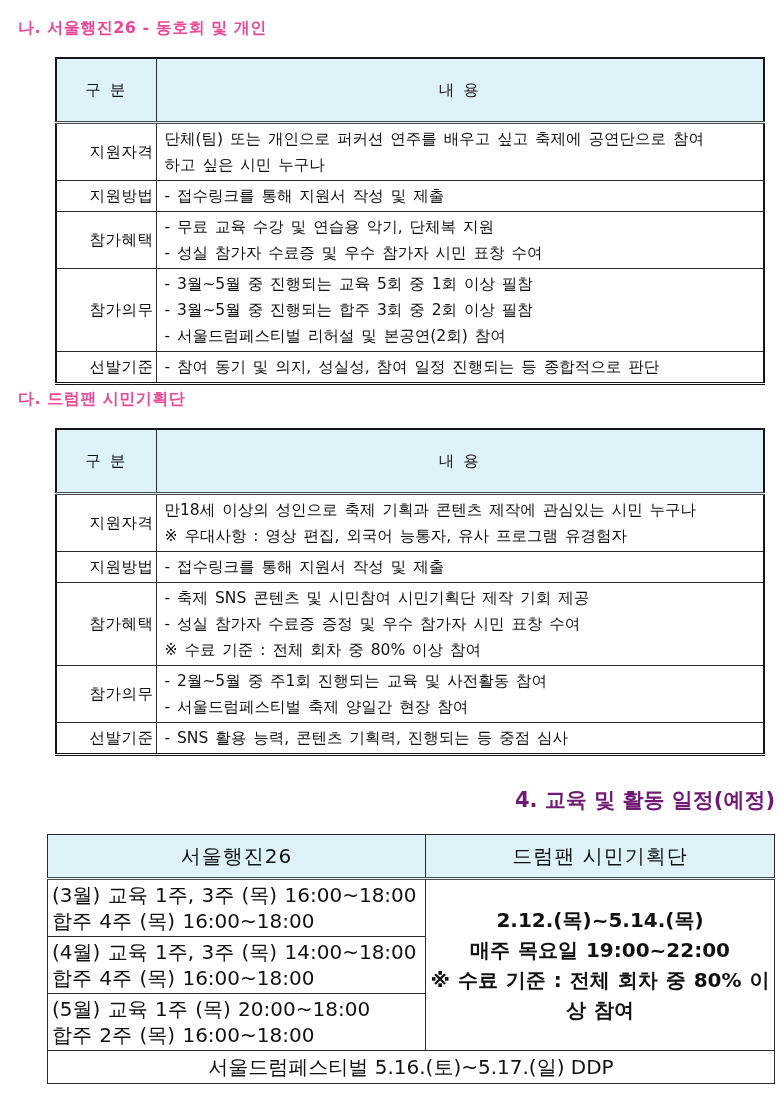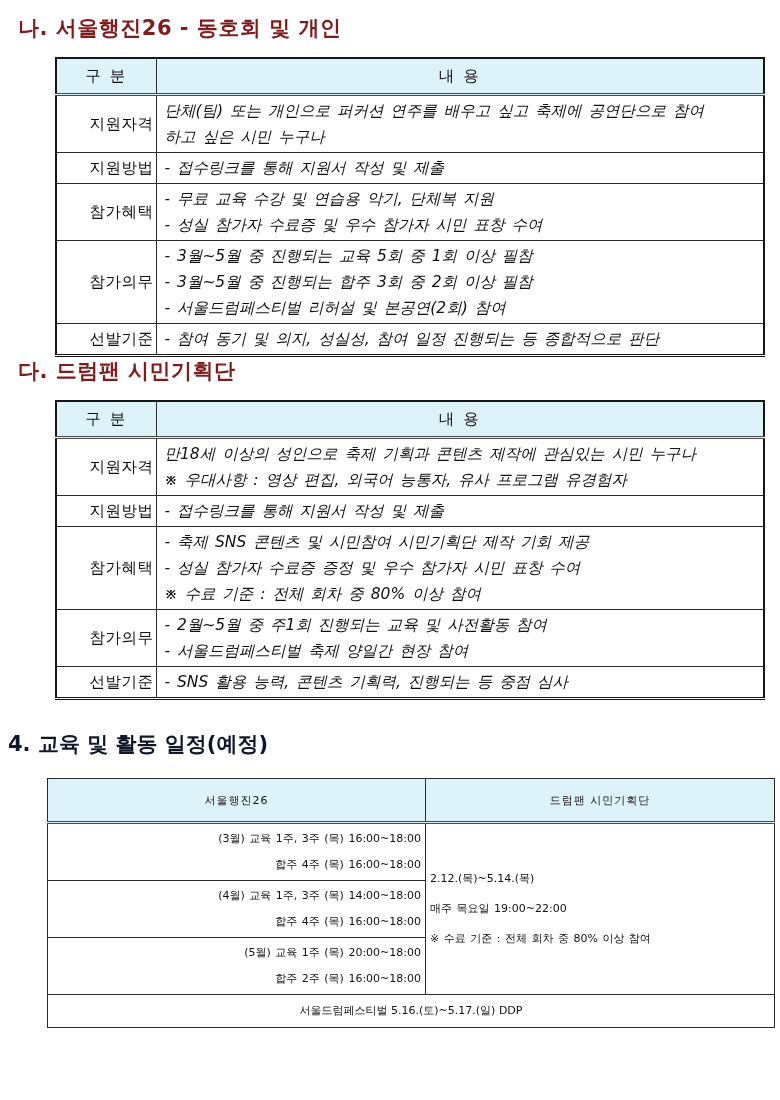--- a/index.html
+++ b/index.html
@@ -5,33 +5,34 @@
   html,body{margin:0;padding:0;background:#ffffff;}
   body{
     width:780px;height:1100px;
     font-family:"DejaVu Sans","Liberation Sans",sans-serif;
     color:#111;
     overflow:hidden;
   }
   .page{padding:14px 5px 0 8px;}
 
   .blue-heading{
-    color:#7f1d1d;
-    font-size:21px;
+    color:#ec4899;
+    font-size:16px;
     font-weight:bold;
     letter-spacing:0.5px;
     margin:0 0 0 10px;
     line-height:28px;
   }
   .black-heading{
-    color:#0f172a;
+    color:#701a75;
     font-size:21px;
     font-weight:bold;
     margin:30px 0 16px 0;
     line-height:28px;
+    text-align:right;
   }
   .sub-heading{
     color:#111;
     font-size:17px;
     font-weight:bold;
     margin:16px 0 0 22px;
     line-height:24px;
   }
 
   table{border-collapse:collapse;table-layout:fixed;}
@@ -47,68 +48,70 @@
   }
   .cat-table th,.cat-table td{
     border:1px solid #2b2b2b;
     font-size:15.5px;
     font-weight:normal;
   }
   .cat-table thead th{
     background:#def2fa;
     text-align:center;
     height:30px;
-    padding:2px;
+    padding:16px;
     border-bottom:3px double #4a4a4a;
     letter-spacing:2px;
   }
   .cat-table .lbl{
     width:100px;
     text-align:right;
     vertical-align:middle;
     padding:2px;
     letter-spacing:0.5px;
   }
   .cat-table .cnt{
     padding:2px 8px;
     vertical-align:middle;
     word-spacing:2px;
   }
-  .cat-table .cnt div{line-height:26px;font-style:italic;}
+  .cat-table .cnt div{line-height:26px;}
 
   
   .sched-table{
     width:728px;
     margin:20px 0 0 39px;
     border:1px solid #2b2b2b;
   }
   .sched-table th,.sched-table td{
     border:1px solid #2b2b2b;
-    font-size:11px;
+    font-size:20px;
     font-weight:normal;
   }
   .sched-table thead th{
     background:#def2fa;
     text-align:center;
     height:38px;
     padding:2px;
     border-bottom:3px double #4a4a4a;
     letter-spacing:1px;
   }
   .sched-table .mcell{
-    text-align:right;
+    text-align:left;
     vertical-align:middle;
     padding:2px 4px;
     word-spacing:1px;
   }
   .sched-table .mcell div{line-height:26px;}
   .sched-table .rcell{
+    text-align:center;
     vertical-align:middle;
     padding:2px 4px;
     word-spacing:1px;
+    font-weight:bold;
   }
   .sched-table .rcell div{line-height:30px;}
   .sched-table .fcell{
     text-align:center;
     vertical-align:middle;
     padding:3px 4px;
   }
   .sched-table .fcell div{line-height:26px;}
 </style>
 </head>

